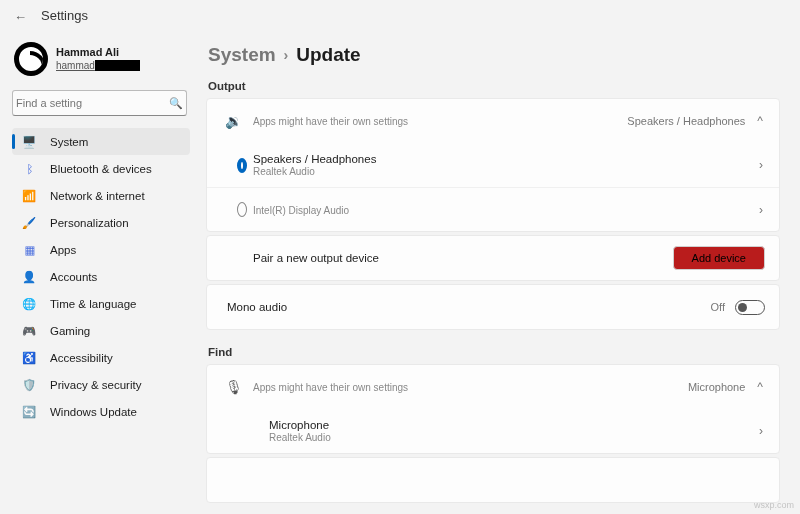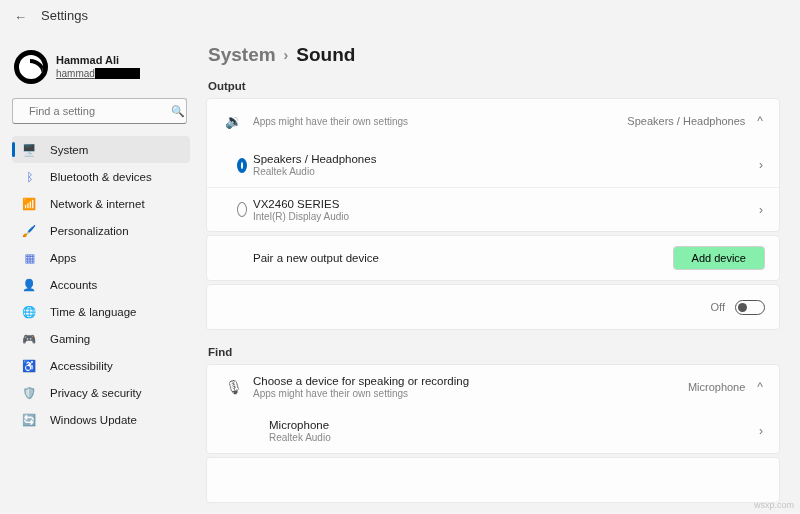--- a/index.html
+++ b/index.html
@@ -7,28 +7,28 @@
 
   
   .topbar { display: flex; align-items: center; height: 30px; padding-left: 14px; gap: 14px; }
   .topbar .back { font-size: 13px; color: #555; }
   .topbar .title { font-size: 13px; color: #333; }
 
   .main { display: flex; }
 
   
   .sidebar { width: 200px; padding: 4px 10px 0 12px; }
-  .user { display: flex; align-items: center; gap: 8px; margin: 16px 0 14px 2px; }
+  .user { display: flex; align-items: center; gap: 8px; margin: 8px 0 14px 2px; }
   .avatar { width: 34px; height: 34px; border-radius: 50%; background: #fff; border: 5px solid #000; position: relative; overflow: hidden; }
   .avatar::after { content:""; position:absolute; left:11px; top:4px; width:12px; height:24px; border:4px solid #000; border-left:none; border-radius:0 16px 16px 0; }
   .user .name { font-size: 11px; font-weight: 600; }
   .user .email { font-size: 10px; color: #444; background:#000; color:#000; padding:0 40px 0 2px; }
   .user .email-pre { font-size: 10px; color: #555; text-decoration: underline; }
 
-  .search { display:flex; align-items:center; width: 175px; height: 26px; border: 1px solid #bbb; background:#fbfbfb; border-bottom:1.5px solid #888; border-radius: 3px; padding: 0 16px; margin-bottom: 12px; }
+  .search { display:flex; align-items:center; width: 175px; height: 26px; border: 1px solid #bbb; background:#fbfbfb; border-bottom:1.5px solid #888; border-radius: 3px; padding: 0 3px; margin-bottom: 12px; }
   .search input { border:none; flex:1; background:transparent; font-size: 11px; outline:none; }
   .search .glass { color:#555; font-size:11px; }
 
   .nav { list-style: none; }
   .nav li { display:flex; align-items:center; gap: 12px; height: 27px; padding: 0 10px; border-radius: 4px; font-size: 11.5px; cursor:pointer; position:relative; }
   .nav li.active { background: #e7e7e7; }
   .nav li.active::before { content:""; position:absolute; left:0; top:6px; width:3px; height:15px; background:#0067c0; border-radius:2px; }
   .nav .ico { width:16px; text-align:center; }
 
   
@@ -41,21 +41,21 @@
 
   .card { background:#fdfdfd; border: 1px solid #e9e9e9; border-radius: 4px; margin-bottom: 3px; }
   .row { display:flex; align-items:center; min-height: 44px; padding: 6px 14px; }
   .row + .row { border-top:1px solid #f0f0f0; }
   .row .lead-ico { width: 26px; color:#555; font-size:14px; display:flex; justify-content:center; }
   .row .txt { flex:1; padding-left: 6px; }
   .row .txt .t1 { font-size: 11.5px; color:#222; }
   .row .txt .t2 { font-size: 10px; color:#888; margin-top:1px; }
   .row .tail { display:flex; align-items:center; gap:10px; color:#777; font-size:11px; }
   .chev { color:#777; font-size:12px; padding:0 2px; }
-  .btn-add { background:#86efac; border:1px solid #d0d0d0; border-radius:4px; font-size:11px; padding:5px 18px; cursor:pointer;margin-left:12px; }
+  .btn-add { background:#b91c1c; border:1px solid #d0d0d0; border-radius:4px; font-size:11px; padding:5px 18px; cursor:pointer;margin-left:12px; }
 
   
   .radio { width:15px; height:15px; border-radius:50%; border:1px solid #888; display:inline-block; position:relative; }
   .radio.checked { border:4px solid #0067c0; width:15px; height:15px; }
 
   
   .slider { position:relative; width:160px; height:3px; background:#999; border-radius:2px; }
   .slider .fill { position:absolute; height:3px; background:#0067c0; border-radius:2px; }
   .slider .knob { position:absolute; top:-4.5px; width:12px; height:12px; background:#0067c0; border:2px solid #fff; box-shadow:0 0 0 1px #0067c0; border-radius:50%; transform:translateX(-50%); }
 
@@ -132,21 +132,21 @@
           <span class="ico" style="color:#d98f1e">🔄</span>
           <span>Windows Update</span>
         </li>
       </ul>
   </div>
 
   <div class="content">
     <div class="bc">
       <span class="parent">System</span>
       <span class="sep">›</span>
-      <span>Sound</span>
+      <span>Update</span>
     </div>
 
     <div class="section-title">Output</div>
 
     <div class="card">
       <div class="row">
         <div class="lead-ico">🔉</div>
         <div class="txt">
           <div class="t2">Apps might have their own settings</div>
         </div>
@@ -166,21 +166,20 @@
             </div>
   <div class="tail">
               <span class="chev">›</span>
             </div>
           </div>
           <div class="row">
             <div class="lead-ico" style="padding-left:16px">
               <span class="radio "></span>
             </div>
   <div class="txt">
-              <div class="t1">VX2460 SERIES</div>
               <div class="t2">Intel(R) Display Audio</div>
             </div>
   <div class="tail">
               <span class="chev">›</span>
             </div>
           </div>
         </div>
     </div>
 
     <div class="card">
@@ -192,37 +191,37 @@
         <div class="tail">
             <button class="btn-add">Add device</button>
           </div>
       </div>
     </div>
 
 
     <div class="card">
       <div class="row">
         <div class="txt">
+          <div class="t1">Mono audio</div>
         </div>
         <div class="tail">
           <span>Off</span>
           <div class="toggle">
               <div class="dot"></div>
             </div>
         </div>
       </div>
     </div>
 
     <div class="section-title" style="margin-top:16px">Find</div>
 
     <div class="card">
       <div class="row">
         <div class="lead-ico">🎙</div>
         <div class="txt">
-          <div class="t1">Choose a device for speaking or recording</div>
           <div class="t2">Apps might have their own settings</div>
         </div>
         <div class="tail">
           <span>Microphone</span>
           <span class="chev">^</span>
         </div>
       </div>
       <div id="in-devs">
           <div class="row">
             <div class="lead-ico" style="width:42px"></div>

